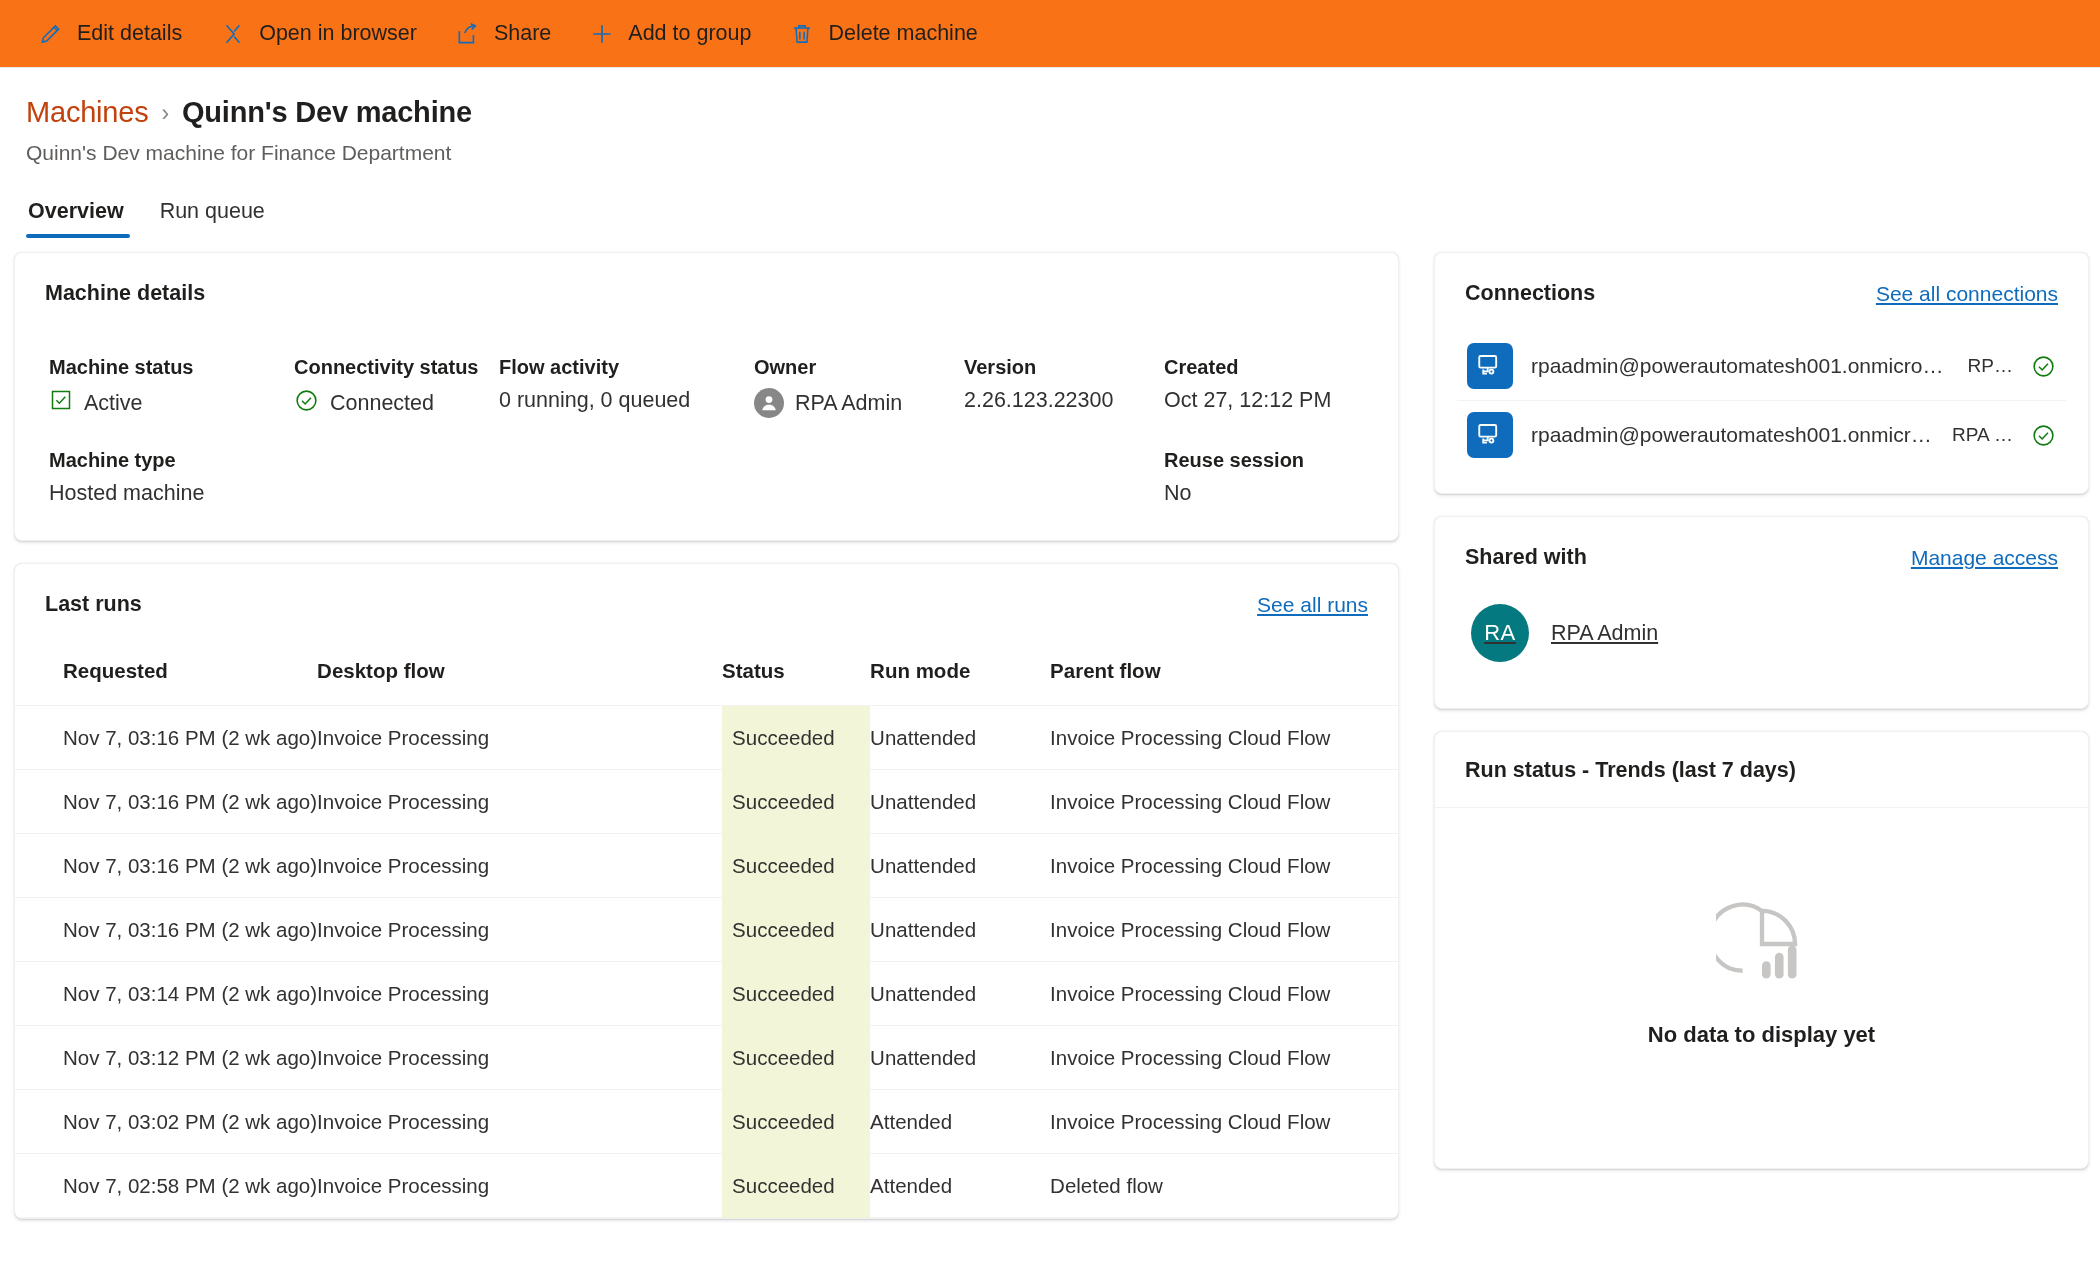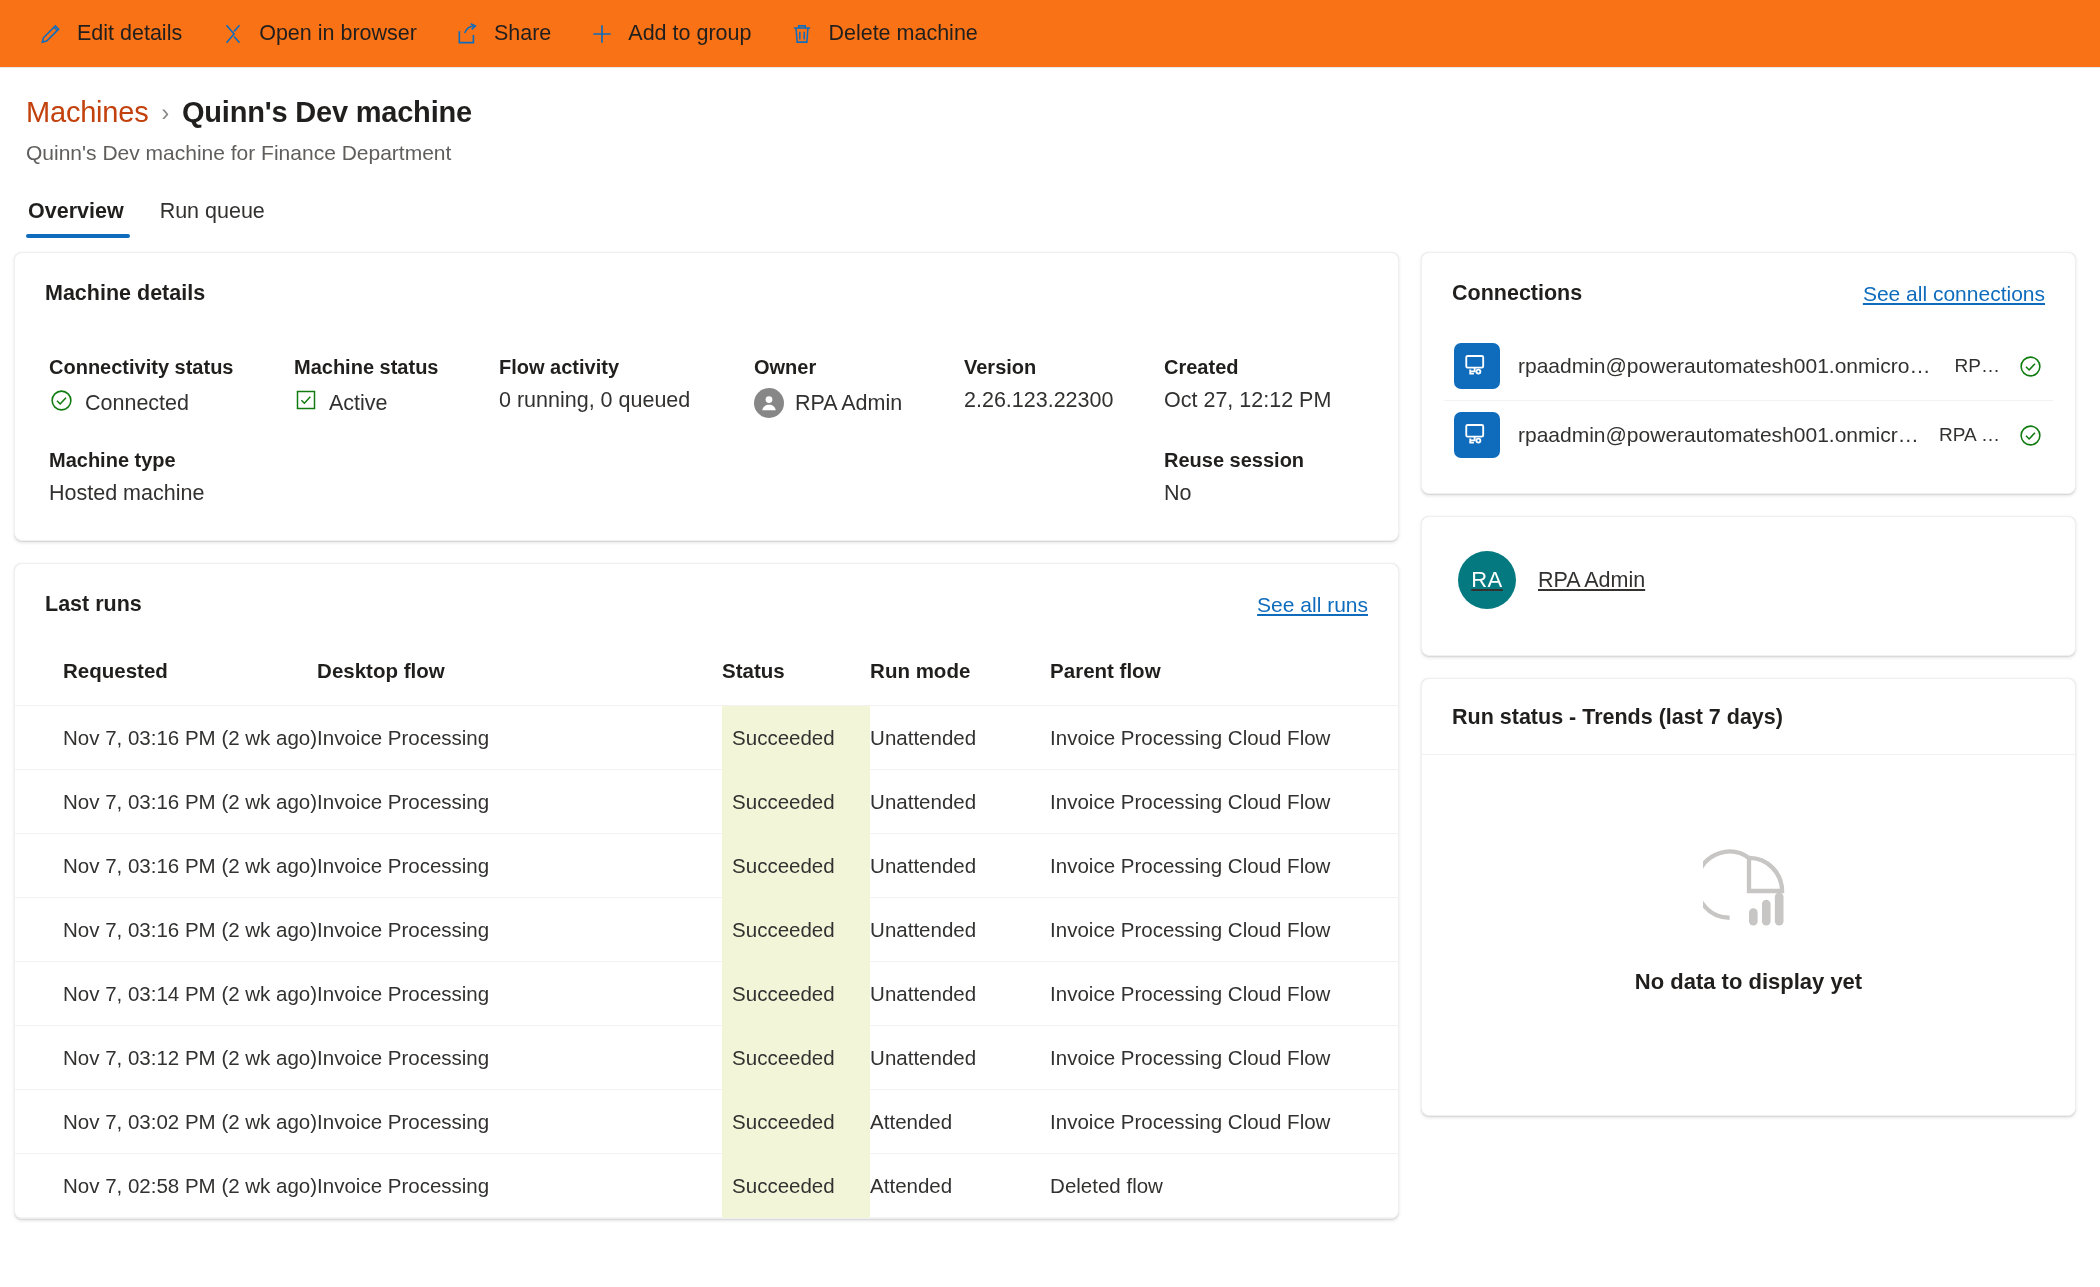--- a/index.html
+++ b/index.html
@@ -78,21 +78,21 @@
     position: absolute;
     left: 0; right: 12px; bottom: 0;
     height: 4px;
     background: #0f6cbd;
     border-radius: 2px;
   }
 
   
   .content {
     display: flex;
-    gap: 22px;
+    gap: 35px;
     padding: 14px 18px 0 14px;
     align-items: flex-start;
   }
   .col-left { width: 1385px; flex: 0 0 1385px; }
   .col-right { width: 655px; flex: 0 0 655px; }
 
   .card {
     background: #ffffff;
     border: 1px solid #f0f0f0;
     border-radius: 8px;
@@ -330,42 +330,42 @@
   <div class="col-left">
 
     <div class="card" id="machine-details">
       <div class="card-head">
         <div class="card-title">Machine details</div>
       </div>
 
       <div class="md-grid">
 
         <div>
+          <div class="md-label">Machine status</div>
+          <div class="md-value">
+            <span>
+              <svg width="24" height="24" viewBox="0 0 24 24" fill="none" stroke="#107c10" stroke-width="1.5">
+                <rect x="3.5" y="3.5" width="17" height="17"></rect>
+                  <path d="M7.4 12.2l3 3 5.9-6.4"></path>
+              </svg>
+            </span>
+            <span>Active</span>
+          </div>
+        </div>
+
+        <div>
           <div class="md-label">Connectivity status</div>
           <div class="md-value">
             <span>
               <svg width="25" height="25" viewBox="0 0 24 24" fill="none" stroke="#107c10" stroke-width="1.5">
                 <circle cx="12" cy="12" r="9"></circle>
                   <path d="M7.7 12.3l3 3 5.6-6"></path>
               </svg>
             </span>
             <span>Connected</span>
-          </div>
-        </div>
-
-        <div>
-          <div class="md-label">Machine status</div>
-          <div class="md-value">
-            <span>
-              <svg width="24" height="24" viewBox="0 0 24 24" fill="none" stroke="#107c10" stroke-width="1.5">
-                <rect x="3.5" y="3.5" width="17" height="17"></rect>
-                  <path d="M7.4 12.2l3 3 5.9-6.4"></path>
-              </svg>
-            </span>
-            <span>Active</span>
           </div>
         </div>
 
         <div>
           <div class="md-label">Flow activity</div>
           <div class="md-value">0 running, 0 queued</div>
         </div>
 
         <div>
           <div class="md-label">Owner</div>
@@ -528,20 +528,24 @@
               <svg width="25" height="25" viewBox="0 0 24 24" fill="none" stroke="#107c10" stroke-width="1.5">
                 <circle cx="12" cy="12" r="9"></circle>
                 <path d="M7.7 12.3l3 3 5.6-6"></path>
               </svg>
             </span>
           </div>
         </div>
     </div>
 
     <div class="card" id="shared-with">
+      <div class="card-head">
+        <div class="card-title">Shared with</div>
+        <div class="link">Manage access</div>
+      </div>
       <div class="shared-row">
         <div class="avatar-lg">RA</div>
         <div class="shared-name">RPA Admin</div>
       </div>
     </div>
 
     <div class="card" id="trends">
       <div class="card-head">
         <div class="card-title">Run status - Trends (last 7 days)</div>
       </div>

